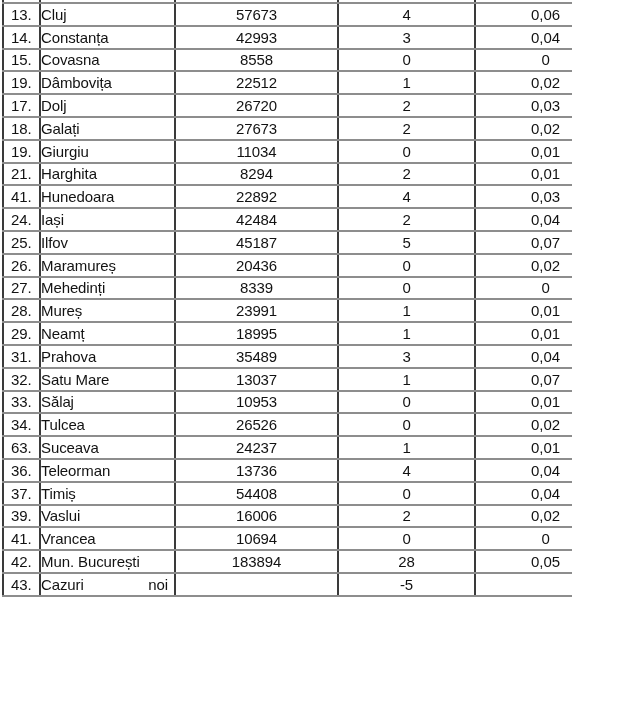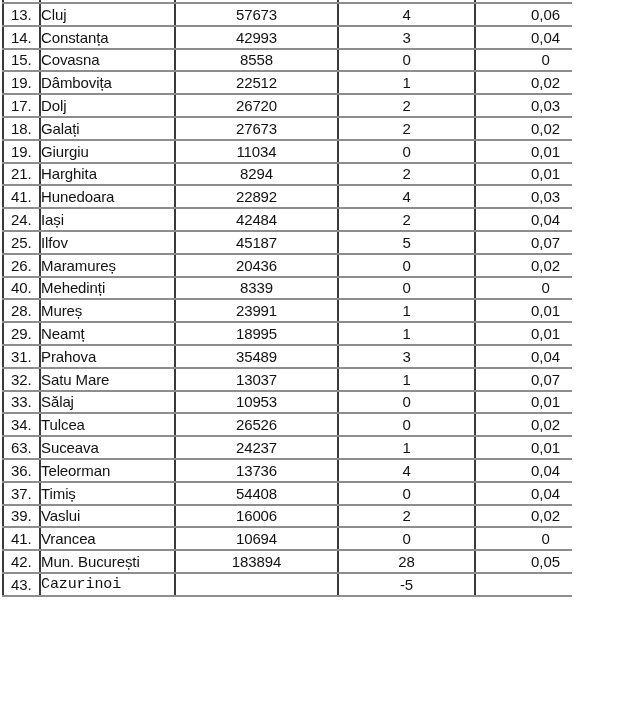--- a/index.html
+++ b/index.html
@@ -55,23 +55,22 @@
     padding-left: 0;
   }
   td.c-val {
     text-align: center;
   }
   td.c-county.justify {
     padding-right: 6px;
   }
   td.c-county.justify .spread {
     display: flex;
-    justify-content: flex-start;
+    justify-content: space-between;
     width: 100%;
-    font-family: Liberation Mono, monospace;
   }
   tr.cutoff-row td {
     border-bottom: 2px solid #8d8d8d;
   }
 </style>
 </head>
 <body>
 
 <div class="viewport">
   <table class="county-table">
@@ -168,21 +167,21 @@
           <td class="c-val">0,07</td>
         </tr>
         <tr>
           <td class="c-num">26.</td>
           <td class="c-county">Maramureș</td>
           <td class="c-val">20436</td>
           <td class="c-val">0</td>
           <td class="c-val">0,02</td>
         </tr>
         <tr>
-          <td class="c-num">40.</td>
+          <td class="c-num">27.</td>
           <td class="c-county">Mehedinți</td>
           <td class="c-val">8339</td>
           <td class="c-val">0</td>
           <td class="c-val">0</td>
         </tr>
         <tr>
           <td class="c-num">28.</td>
           <td class="c-county">Mureș</td>
           <td class="c-val">23991</td>
           <td class="c-val">1</td>

